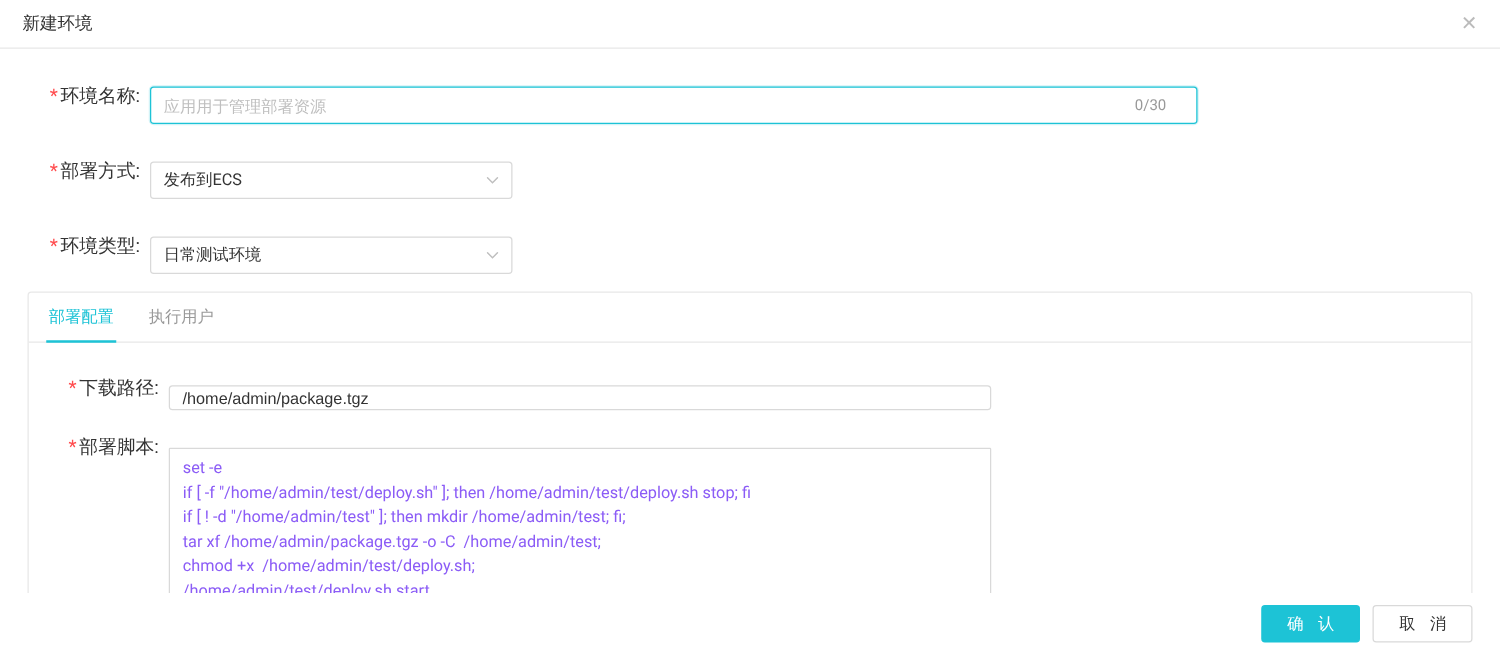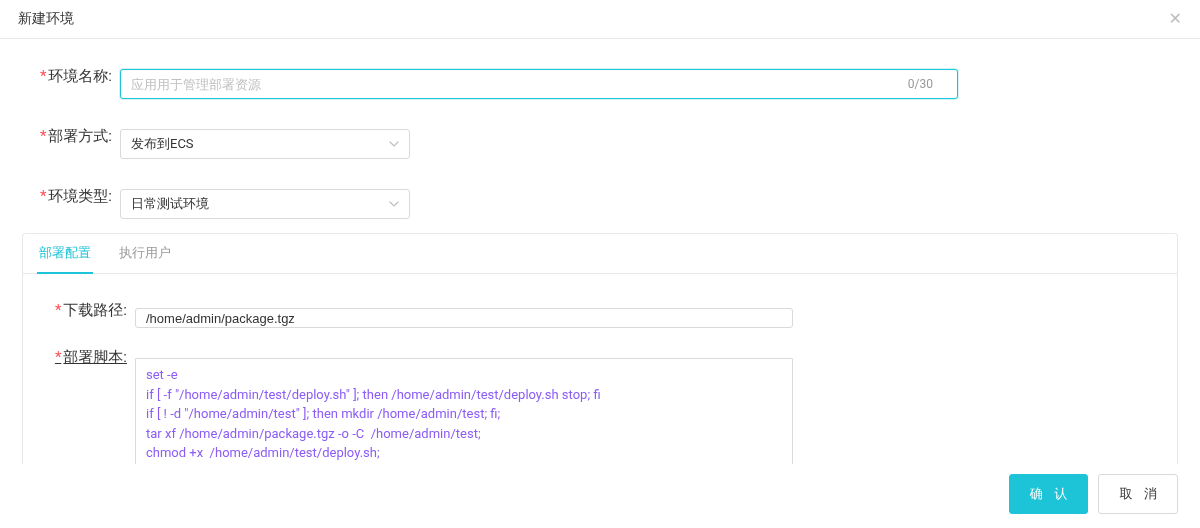--- a/index.html
+++ b/index.html
@@ -37,21 +37,21 @@
     .dialog-body {
       flex: 1;
       padding: 14px 22px 0 22px;
       overflow: auto;
     }
     .form-row {
       display: flex;
       align-items: center;
       margin-bottom: 14px;
     }
-    .form-row.align-top { align-items: flex-start; text-decoration: underline; }
+    .form-row.align-top { align-items: flex-start; }
     .form-label {
       width: 98px;
       text-align: right;
       padding-right: 8px;
       color: #333;
       font-size: 15px;
       flex-shrink: 0;
     }
     .form-label .req {
       color: #ff4d4f;
@@ -161,21 +161,21 @@
       color: #333;
       outline: none;
     }
     .dialog-footer {
       display: flex;
       justify-content: flex-end;
       gap: 10px;
       padding: 10px 22px 14px;
     }
     .btn {
-      height: 40px;
+      height: 30px;
       padding: 0 16px;
       border-radius: 3px;
       font-size: 13px;
       cursor: pointer;
       border: 1px solid #d9d9d9;
       background: #fff;
       color: #333;
       letter-spacing: 4px;
       text-indent: 4px;
     }

